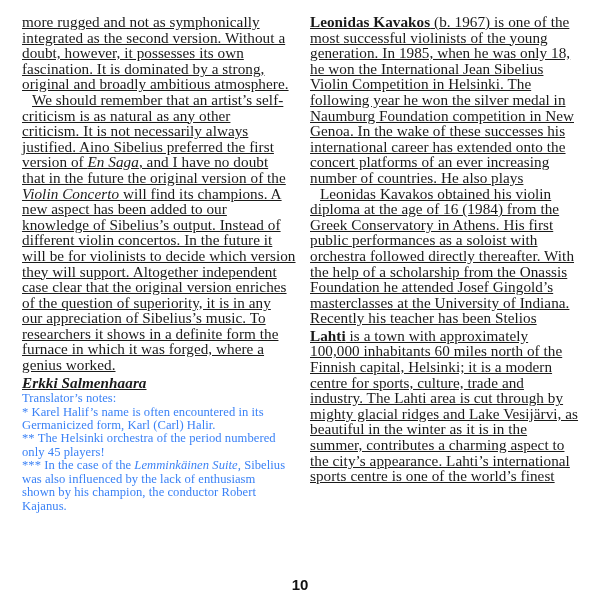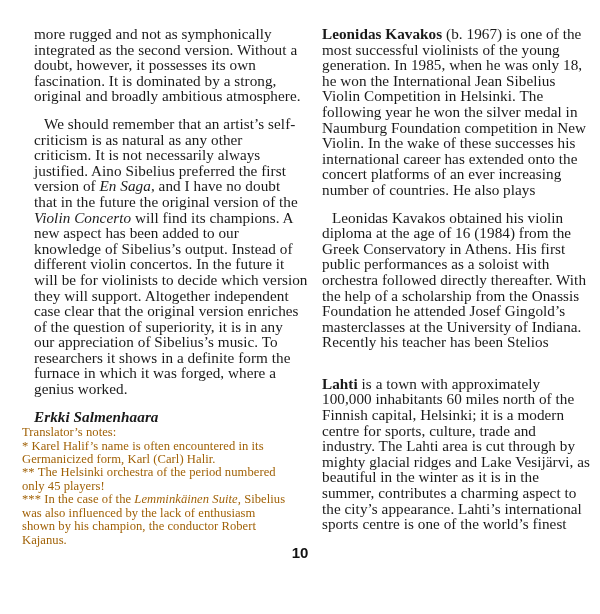--- a/index.html
+++ b/index.html
@@ -8,29 +8,29 @@
     font-family: "Liberation Serif", "DejaVu Serif", serif;
     color: #1a1a1a;
   }
   .col {
     position: absolute; top: 14px;
     font-size: 15.2px; line-height: 15.6px;
     letter-spacing: 0.05px;
   }
   .col-left { left: 22px; width: 277px; }
   .col-right { left: 310px; width: 278px; }
-  p { margin: 12px; }
+  p { margin: 0; text-decoration: underline; }
   .line { display: block; white-space: nowrap; }
   .indent { padding-left: 10px; }
   .bold { font-weight: bold; }
   .ital { font-style: italic; }
   .signature { font-weight: bold; font-style: italic; margin-top: 2px; margin-bottom: 2px; }
-  .notes { font-size: 12.6px; line-height: 13.4px; color: #a16207; }
+  .notes { font-size: 12.6px; line-height: 13.4px; color: #3b82f6; }
   .page-number {
-    position: absolute; top: 544px; left: 0; width: 600px; text-align: center;
+    position: absolute; top: 576px; left: 0; width: 600px; text-align: center;
     font-family: "Liberation Sans", "DejaVu Sans", sans-serif;
     font-weight: bold; font-size: 15px; color: #111;
   }
   .gap { height: 2px; }
 </style>
 </head>
 <body>
 
 <div class="col col-left">
   <p>
@@ -76,21 +76,21 @@
 
 <div class="col col-right">
   <p>
     <span class="line"><span class="bold">Leonidas Kavakos</span><span> (b. 1967) is one of the</span></span>
     <span class="line">most successful violinists of the young</span>
     <span class="line">generation. In 1985, when he was only 18,</span>
     <span class="line">he won the International Jean Sibelius</span>
     <span class="line">Violin Competition in Helsinki. The</span>
     <span class="line">following year he won the silver medal in</span>
     <span class="line">Naumburg Foundation competition in New</span>
-    <span class="line">Violin. In the wake of these successes his</span>
+    <span class="line">Genoa. In the wake of these successes his</span>
     <span class="line">international career has extended onto the</span>
     <span class="line">concert platforms of an ever increasing</span>
     <span class="line">number of countries. He also plays</span>
   </p>
   <p>
     <span class="line indent">Leonidas Kavakos obtained his violin</span>
     <span class="line">diploma at the age of 16 (1984) from the</span>
     <span class="line">Greek Conservatory in Athens. His first</span>
     <span class="line">public performances as a soloist with</span>
     <span class="line">orchestra followed directly thereafter. With</span>

